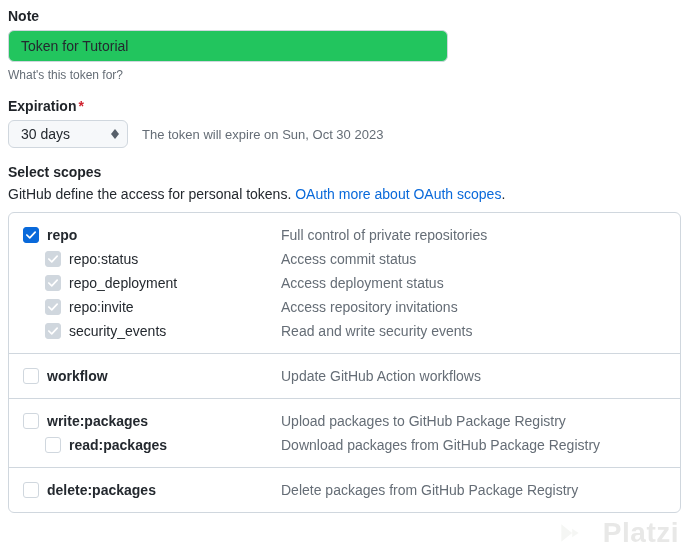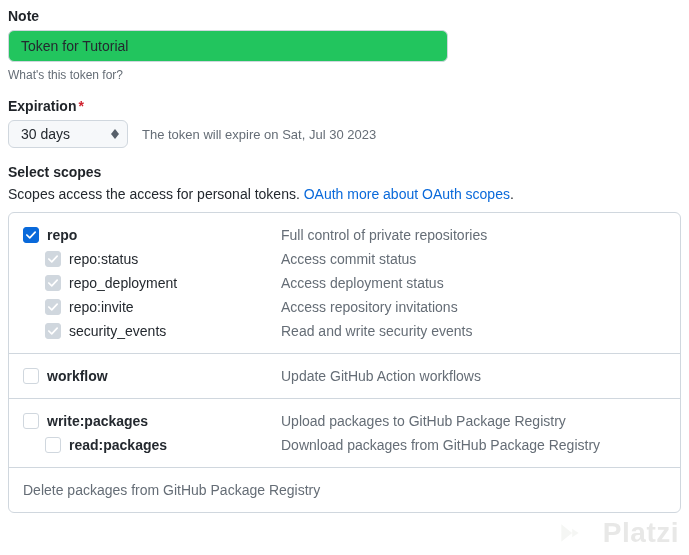--- a/index.html
+++ b/index.html
@@ -161,28 +161,28 @@
       <span>30 days</span>
       <span class="select-arrows">
         <svg width="8" height="5" viewBox="0 0 8 5">
             <path d="M0 5 L4 0 L8 5 Z" fill="#57606a"></path>
           </svg>
         <svg width="8" height="5" viewBox="0 0 8 5">
             <path d="M0 0 L4 5 L8 0 Z" fill="#57606a"></path>
           </svg>
       </span>
     </div>
-    <span class="expire-note">The token will expire on Sat, Jul 30 2023</span>
+    <span class="expire-note">The token will expire on Sun, Oct 30 2023</span>
   </div>
 </div>
 
 <div class="section" style="margin-bottom:8px;">
   <div class="label-heading">Select scopes</div>
   <div class="scopes-desc">
-    <span>Scopes access the access for personal tokens. </span><a href="#">OAuth more about OAuth scopes</a><span>.</span>
+    <span>GitHub define the access for personal tokens. </span><a href="#">OAuth more about OAuth scopes</a><span>.</span>
   </div>
 </div>
 
 <div class="scopes-table" id="scopes-table">
     <div class="scope-group">
       <div class="scope-row">
         <div class="scope-left">
           <span class="cbox checked">
             <svg width="10" height="10" viewBox="0 0 12 12">
               <path d="M1 6 L4.5 9.5 L11 2.5" stroke="#ffffff" stroke-width="2" fill="none" stroke-linecap="round" stroke-linejoin="round"></path>
@@ -257,20 +257,24 @@
       <div class="scope-row child">
         <div class="scope-left" style="width:236px;font-weight:bold;">
           <span class="cbox"></span>
           <span class="scope-label">read:packages</span>
         </div>
         <div class="scope-desc">Download packages from GitHub Package Registry</div>
       </div>
     </div>
     <div class="scope-group">
       <div class="scope-row">
+        <div class="scope-left">
+          <span class="cbox"></span>
+          <span class="scope-label strong">delete:packages</span>
+        </div>
         <div class="scope-desc">Delete packages from GitHub Package Registry</div>
       </div>
     </div>
   </div>
 
 <div class="watermark">
   <svg width="26" height="26" viewBox="0 0 24 24">
       <path d="M4 4 L14 12 L4 20 Z M14 8 L20 12 L14 16 Z" fill="#eceee9"></path>
     </svg>
   <span>Platzi</span>

